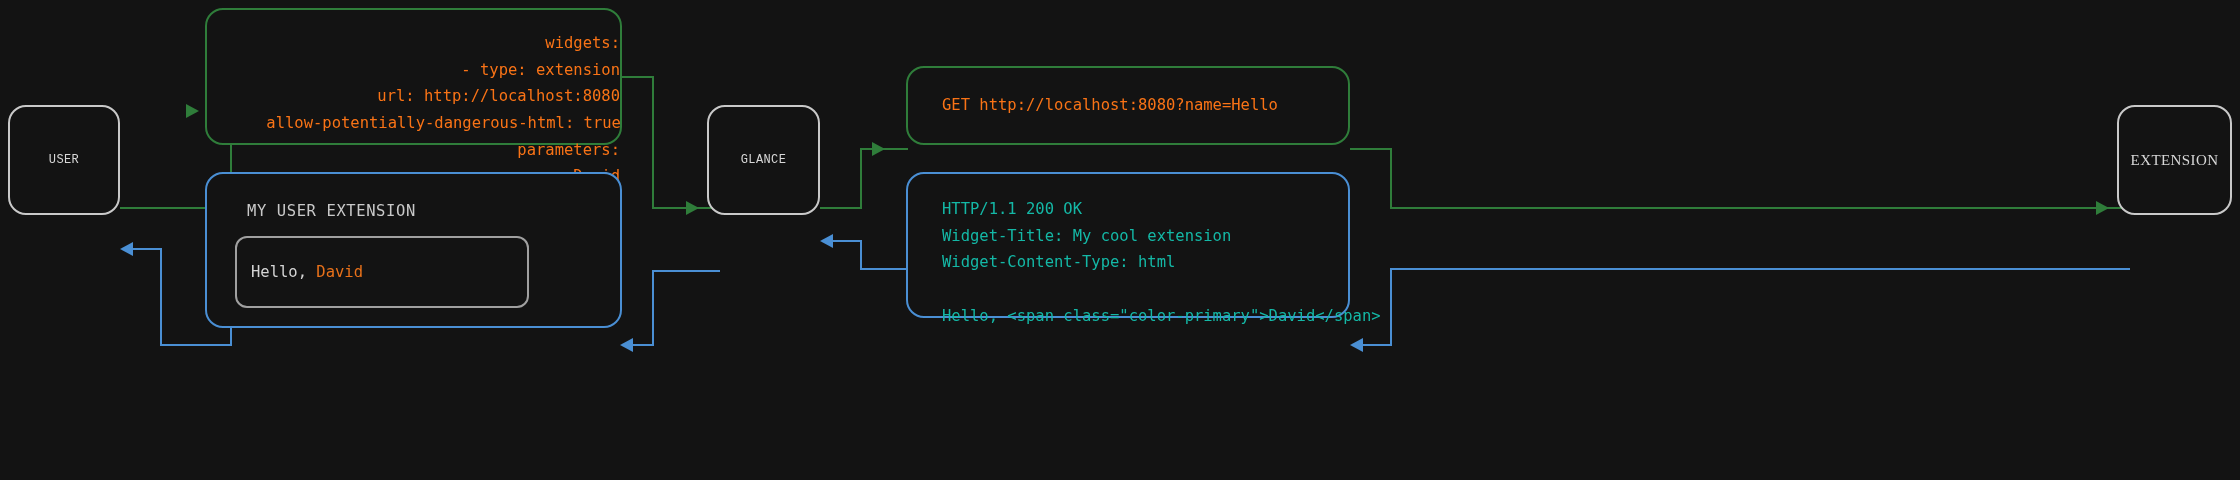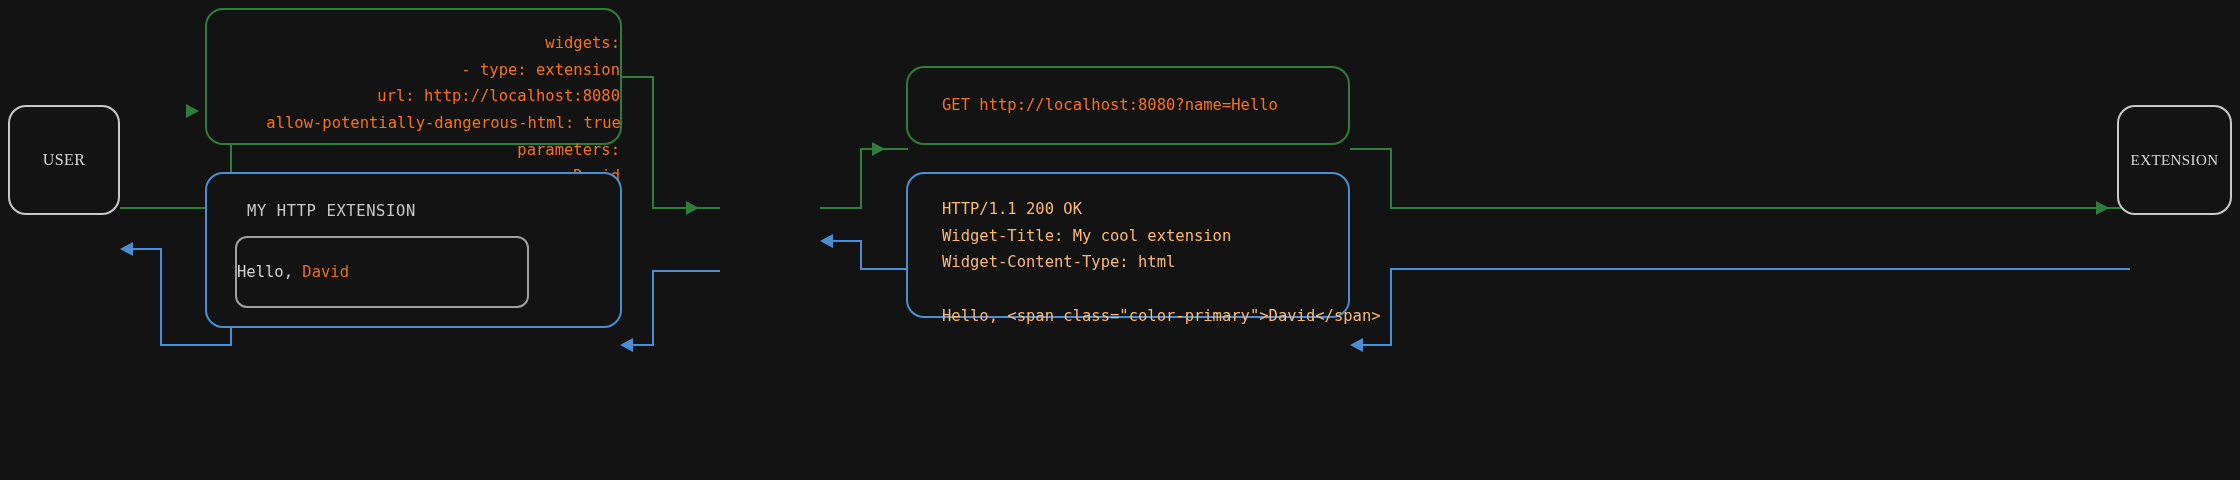--- a/index.html
+++ b/index.html
@@ -28,22 +28,22 @@
     box-sizing: border-box;
     z-index: 5;
   }
   .node-label {
     color: #d8d8d8;
     font-size: 15px;
     letter-spacing: 0.4px;
     white-space: nowrap;
   }
   .node-label.sans {
-    font-family: Liberation Serif, serif;
-    font-size: 16px;
+    font-family: Liberation Mono, monospace;
+    font-size: 12px;
   }
   .node-label.mono {
     font-family: Liberation Serif, serif;
     font-size: 15px;
   }
 
   
   .panel {
     position: absolute;
     border-radius: 18px;
@@ -55,21 +55,21 @@
   .panel.blue  { border: 2px solid #4a8fd4; }
 
   .code {
     font-family: "DejaVu Sans Mono", "Liberation Mono", monospace;
     font-size: 15.5px;
     line-height: 1.72;
     white-space: pre;
     margin: 0;
   }
   .code.green { color: #f97316; text-align: right; }
-  .code.blue  { color: #fdba74; }
+  .code.blue  { color: #14b8a6; }
 
   
   .widget-title {
     font-family: "DejaVu Sans Mono", "Liberation Mono", monospace;
     font-size: 15.5px;
     color: #c9c9c9;
     letter-spacing: 0.6px;
     white-space: pre;
   }
   .widget-body {
@@ -168,27 +168,30 @@
   <div class="panel green" style="left:205px; top:8px; width:417px; height:137px; padding:20px 0 0 22px;">
     <pre class="code green">widgets:
   - type: extension
     url: http://localhost:8080
     allow-potentially-dangerous-html: true
     parameters:
       name: David</pre>
   </div>
 
   <div class="panel blue" style="left:205px; top:172px; width:417px; height:156px;">
-    <div class="widget-title" style="position:absolute; left:40px; top:28px;">MY HTTP EXTENSION</div>
-    <div class="widget-body" style="position:absolute; left:28px; top:62px; width:294px; height:72px; padding-left:0;">
+    <div class="widget-title" style="position:absolute; left:40px; top:28px;">MY USER EXTENSION</div>
+    <div class="widget-body" style="position:absolute; left:28px; top:62px; width:294px; height:72px; padding-left:14px;">
       <span class="widget-text">Hello, </span>
         <span class="widget-text accent-name">David</span>
     </div>
   </div>
 
+  <div class="node" style="left:707px; top:105px; width:113px; height:110px;">
+    <span class="node-label sans">GLANCE</span>
+  </div>
 
   <div class="panel green" style="left:906px; top:66px; width:444px; height:79px; display:flex; align-items:center; padding-left:34px;">
     <pre class="code green">GET http://localhost:8080?name=Hello</pre>
   </div>
 
   <div class="panel blue" style="left:906px; top:172px; width:444px; height:146px; padding:22px 0 0 34px;">
     <pre class="code blue">HTTP/1.1 200 OK
 Widget-Title: My cool extension
 Widget-Content-Type: html
 

